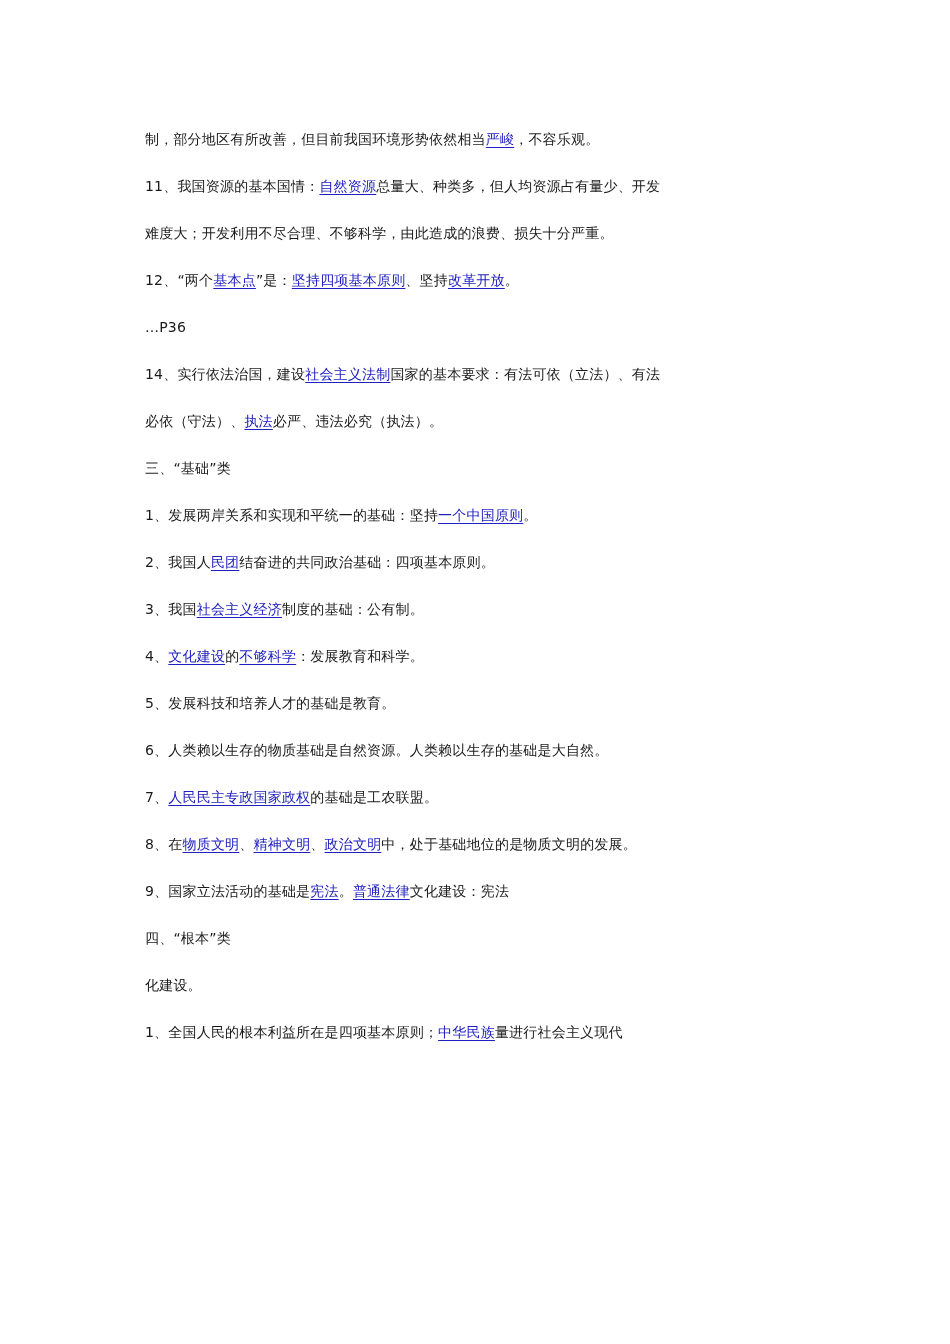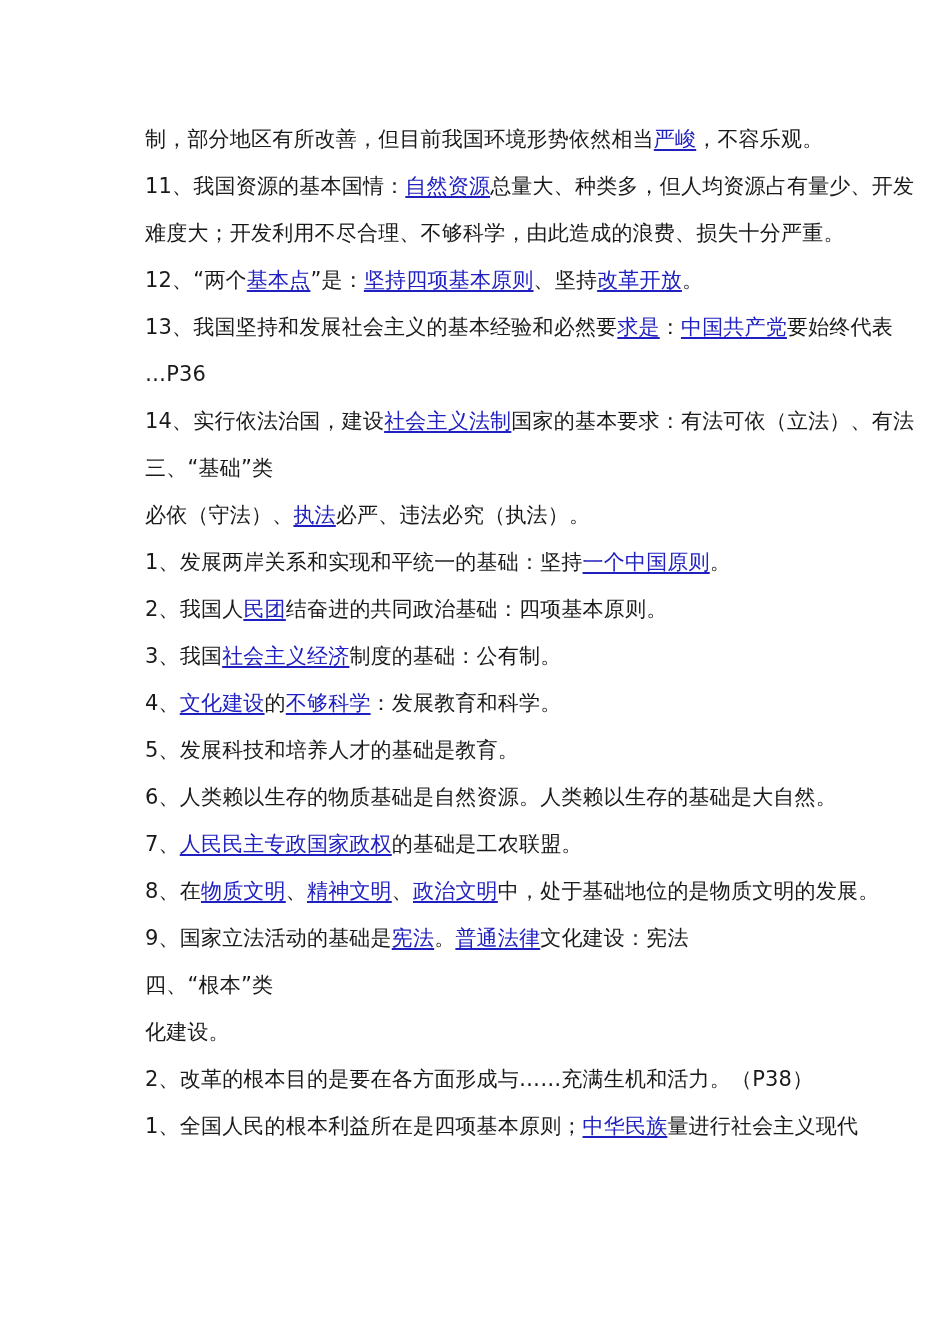--- a/index.html
+++ b/index.html
@@ -1,40 +1,38 @@
 <!DOCTYPE html>
 <html><head>
 <meta charset="utf-8">
 <style>
   html, body { margin:0; padding:0; background:#ffffff; }
   body { width:950px; height:1344px; position:relative; overflow:hidden;
          font-family:"DejaVu Sans", "Liberation Sans", sans-serif; color:#1a1a1a; }
   .page { position:absolute; left:145px; top:116px; width:670px; }
-  .line { height:47px; line-height:47px; font-size:21px; white-space:nowrap; letter-spacing:0.2px; }
+  .line { height:47px; line-height:47px; font-size:14px; white-space:nowrap; letter-spacing:0.2px; }
   .line a { color:#2020c0; text-decoration:underline; text-underline-offset:3px; }
 </style>
 </head>
 <body>
 
 <div class="page" id="page">
     <div class="line"><span>制，部分地区有所改善，但目前我国环境形势依然相当</span><a href="#">严峻</a><span>，不容乐观。</span></div>
     <div class="line"><span>11、我国资源的基本国情：</span><a href="#">自然资源</a><span>总量大、种类多，但人均资源占有量少、开发</span></div>
     <div class="line"><span>难度大；开发利用不尽合理、不够科学，由此造成的浪费、损失十分严重。</span></div>
     <div class="line"><span>12、“两个</span><a href="#">基本点</a><span>”是：</span><a href="#">坚持四项基本原则</a><span>、坚持</span><a href="#">改革开放</a><span>。</span></div>
-    <div class="line"><span>13、我国坚持和发展社会主义的基本经验和必然要</span><a href="#">求是</a><span>：</span><a href="#">中国共产党</a><span>要始终代表</span></div>
     <div class="line"><span>…P36</span></div>
     <div class="line"><span>14、实行依法治国，建设</span><a href="#">社会主义法制</a><span>国家的基本要求：有法可依（立法）、有法</span></div>
+    <div class="line"><span>必依（守法）、</span><a href="#">执法</a><span>必严、违法必究（执法）。</span></div>
     <div class="line"><span>三、“基础”类</span></div>
-    <div class="line"><span>必依（守法）、</span><a href="#">执法</a><span>必严、违法必究（执法）。</span></div>
     <div class="line"><span>1、发展两岸关系和实现和平统一的基础：坚持</span><a href="#">一个中国原则</a><span>。</span></div>
     <div class="line"><span>2、我国人</span><a href="#">民团</a><span>结奋进的共同政治基础：四项基本原则。</span></div>
     <div class="line"><span>3、我国</span><a href="#">社会主义经济</a><span>制度的基础：公有制。</span></div>
     <div class="line"><span>4、</span><a href="#">文化建设</a><span>的</span><a href="#">不够科学</a><span>：发展教育和科学。</span></div>
     <div class="line"><span>5、发展科技和培养人才的基础是教育。</span></div>
     <div class="line"><span>6、人类赖以生存的物质基础是自然资源。人类赖以生存的基础是大自然。</span></div>
     <div class="line"><span>7、</span><a href="#">人民民主专政国家政权</a><span>的基础是工农联盟。</span></div>
     <div class="line"><span>8、在</span><a href="#">物质文明</a><span>、</span><a href="#">精神文明</a><span>、</span><a href="#">政治文明</a><span>中，处于基础地位的是物质文明的发展。</span></div>
     <div class="line"><span>9、国家立法活动的基础是</span><a href="#">宪法</a><span>。</span><a href="#">普通法律</a><span>文化建设：宪法</span></div>
     <div class="line"><span>四、“根本”类</span></div>
     <div class="line"><span>化建设。</span></div>
-    <div class="line"><span>2、改革的根本目的是要在各方面形成与……充满生机和活力。（P38）</span></div>
     <div class="line"><span>1、全国人民的根本利益所在是四项基本原则；</span><a href="#">中华民族</a><span>量进行社会主义现代</span></div>
   </div>
 
 </body></html>

